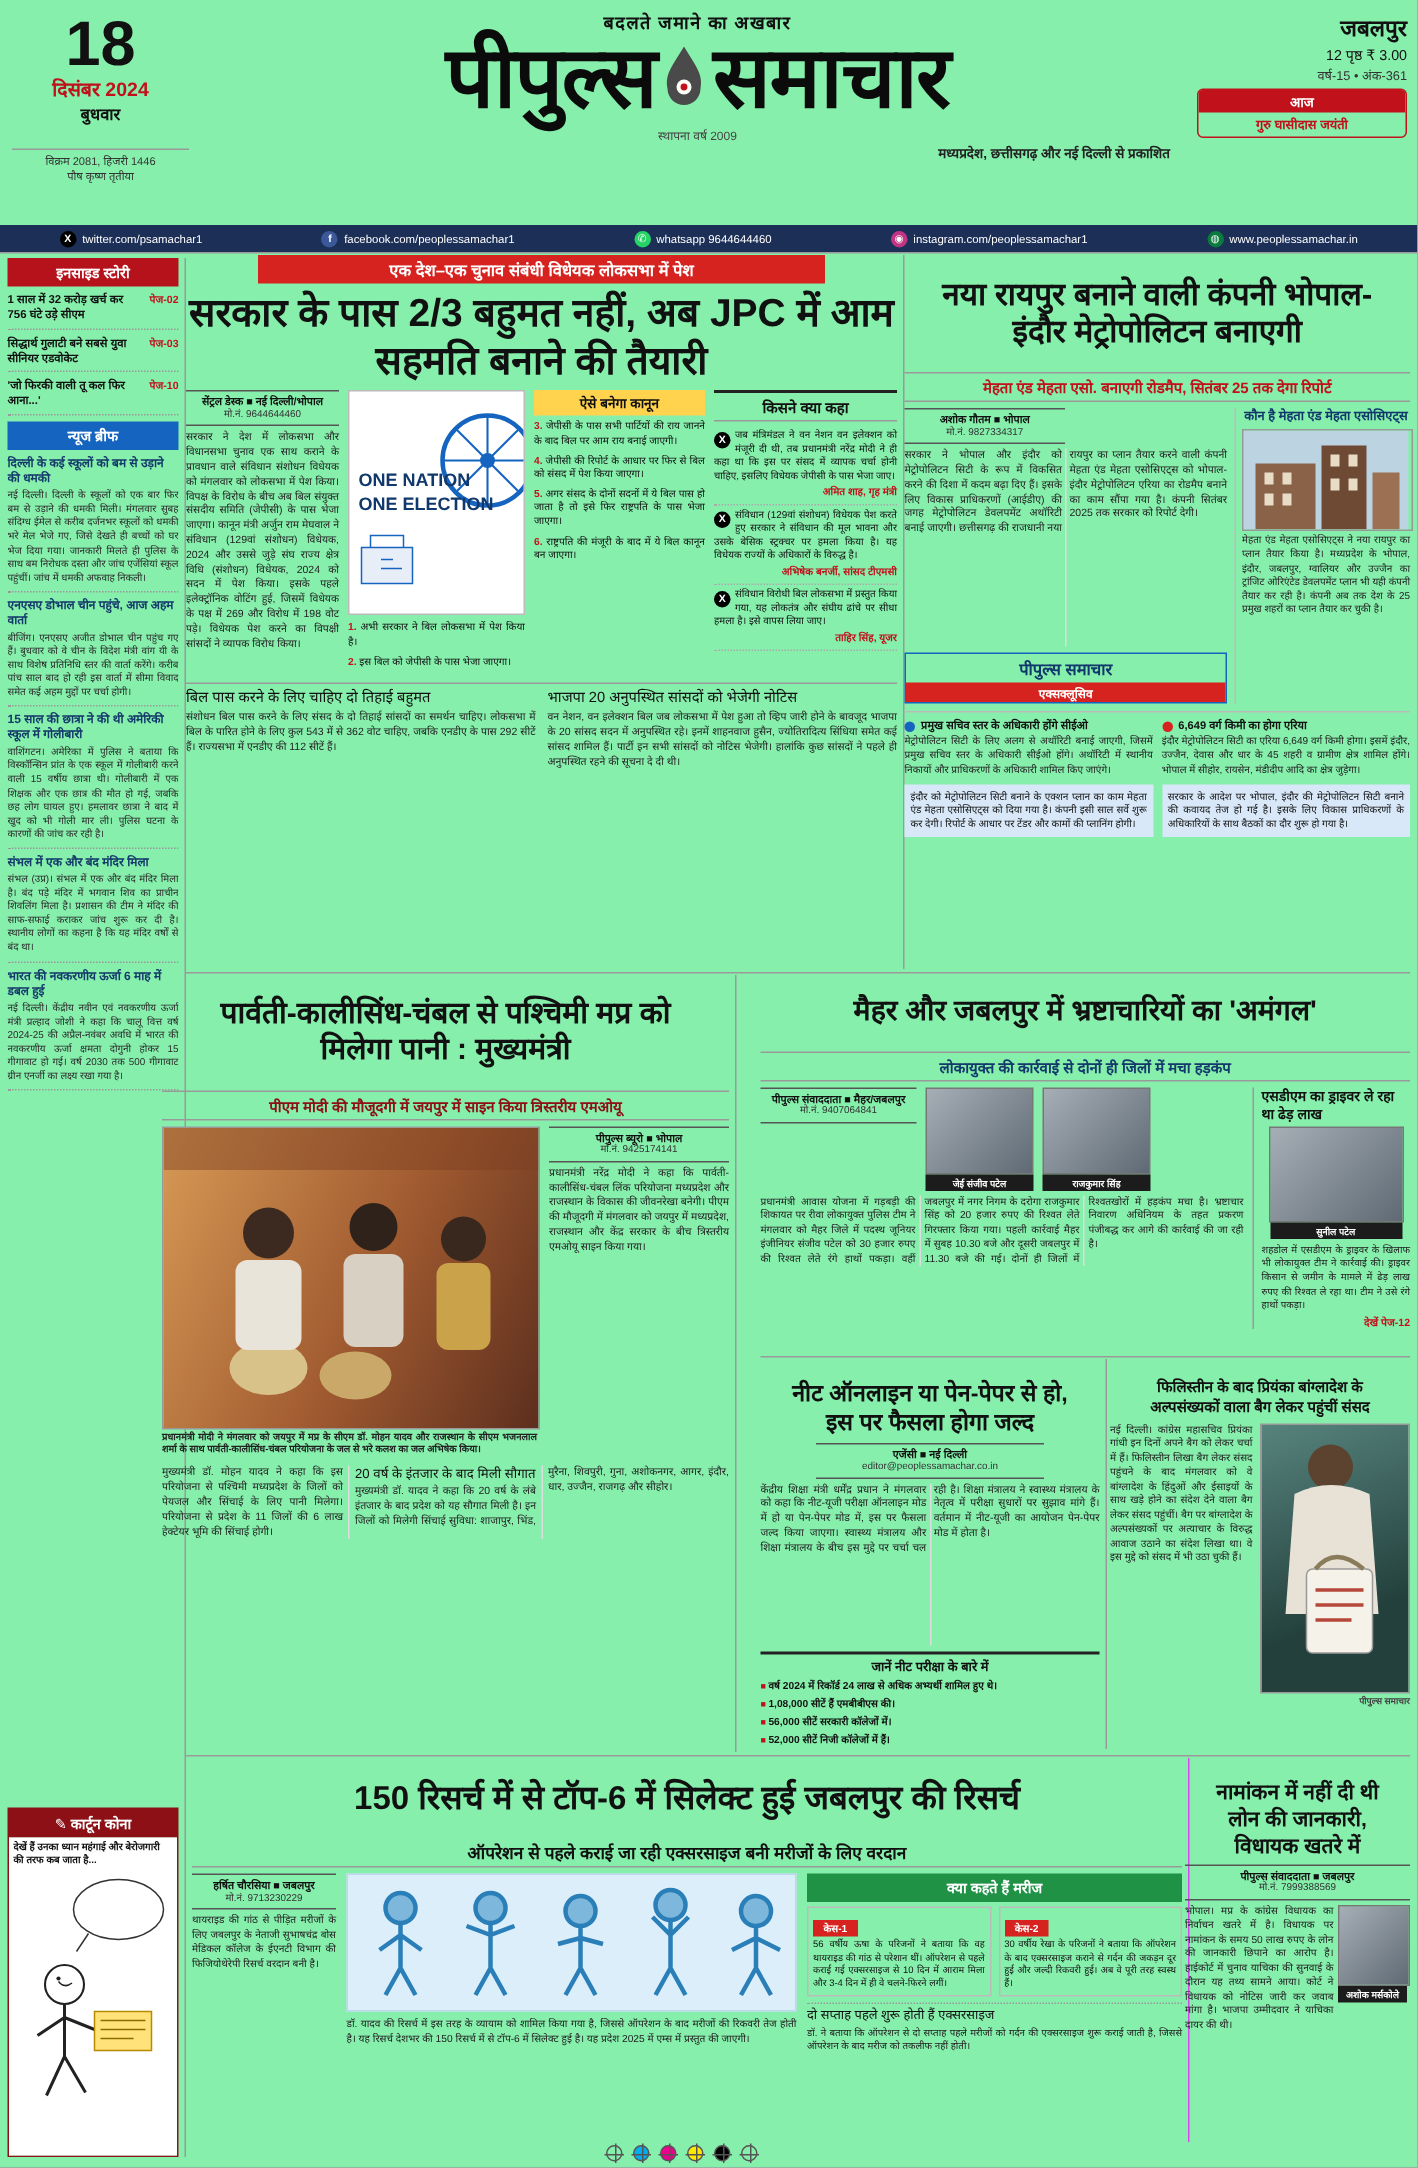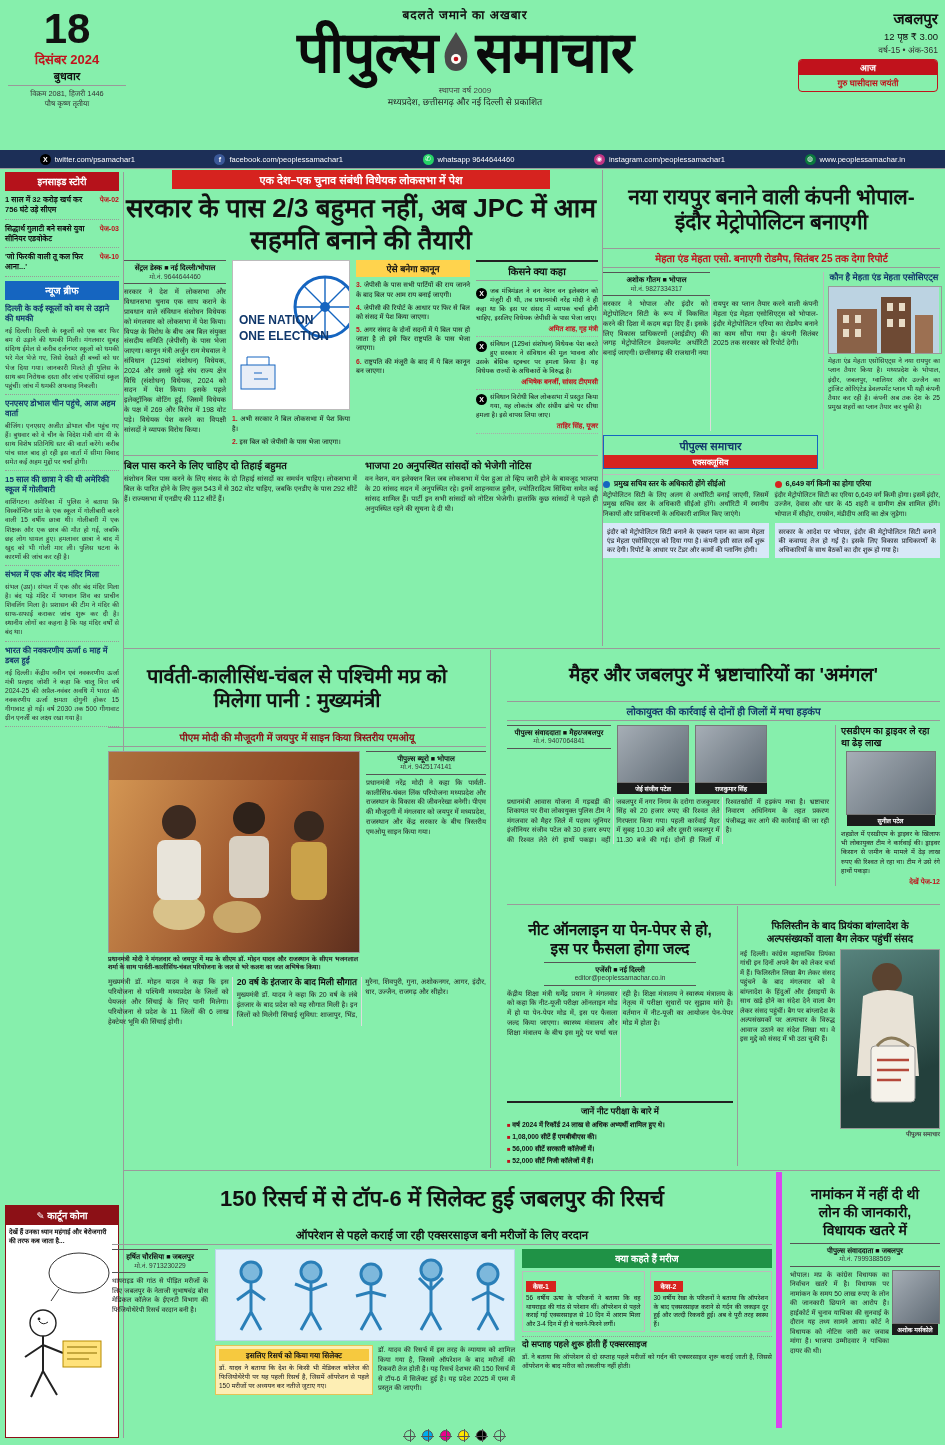--- a/index.html
+++ b/index.html
@@ -14,28 +14,28 @@
   .mug{background:linear-gradient(135deg,#a6aeb6,#5f6a74);border:1px solid #777;}
   .muglabel{font-size:6.2px;font-weight:bold;text-align:center;background:#1c1c1c;color:#fff;padding:1px 0;}
   .photo{border:1px solid #999;position:relative;overflow:hidden;}
   .caption{font-size:6.4px;font-weight:bold;line-height:1.3;color:#222;padding:2px 0;text-align:justify;}
   .hline{position:absolute;background:#9a9a9a;height:1px;}
 
   
   .datebox{left:8px;top:8px;width:118px;text-align:center;}
   .d-day{font-size:42px;font-weight:900;line-height:1;}
   .d-month{font-size:13px;font-weight:bold;color:#c1121c;}
-  .d-week{font-size:11px;font-weight:bold;border-bottom:1px solid #999;padding-bottom:2px;margin-bottom:2px;}
+  .d-week{font-size:11px;font-weight:bold;border-bottom:1px solid #999;padding-bottom:16px;margin-bottom:2px;}
   .d-small{font-size:7.4px;color:#333;}
   .mast{left:150px;top:6px;width:630px;text-align:center;}
   .tagline{font-size:12px;font-weight:bold;letter-spacing:1px;}
   .mast-title{font-size:57px;font-weight:900;letter-spacing:-1px;line-height:1.05;color:#0b0b0b;
               display:flex;align-items:center;justify-content:center;gap:6px;}
   .mast-sub1{font-size:8px;color:#444;margin-top:1px;}
-  .mast-sub2{font-size:9px;font-weight:normal;color:#222;}
+  .mast-sub2{font-size:9px;font-weight:bold;color:#222;text-align:right;}
   .infobox{left:798px;top:8px;width:140px;text-align:right;}
   .ed{font-size:15px;font-weight:900;}
   .pp{font-size:9.5px;margin-top:2px;}
   .vi{font-size:8.5px;color:#333;margin-top:1px;}
   .today{border:1.5px solid #c1121c;border-radius:4px;margin-top:4px;overflow:hidden;text-align:center;}
   .today .t1{background:#c1121c;color:#fff;font-weight:bold;font-size:9px;padding:1px 0;}
   .today .t2{color:#c1121c;font-weight:bold;font-size:8.6px;padding:2px 2px;}
   .socialbar{left:0;top:150px;width:945px;height:18px;background:#1c2f57;display:flex;
              align-items:center;justify-content:space-around;color:#fff;font-size:7.6px;}
   .seg{display:flex;align-items:center;gap:4px;}
@@ -72,21 +72,21 @@
   .step{font-size:6.8px;line-height:1.35;text-align:justify;margin-bottom:4px;}
   .step::before{counter-increment:st;content:counter(st) ". ";color:#c1121c;font-weight:900;}
   .qhead{font-weight:900;font-size:10px;text-align:center;border-top:2px solid #222;border-bottom:1px solid #999;
          padding:2px 0;margin-bottom:3px;}
   .quote{border-bottom:1px dotted #aaa;padding:3px 0;font-size:6.6px;line-height:1.35;text-align:justify;}
   .qx{float:left;width:11px;height:11px;background:#000;color:#fff;border-radius:50%;font-size:7px;
       font-weight:bold;display:flex;align-items:center;justify-content:center;margin:1px 3px 1px 0;}
   .qs{display:block;text-align:right;color:#c1121c;font-weight:bold;font-size:6.8px;margin-top:1px;}
   .lead-bottom{display:flex;gap:8px;border-top:1px solid #999;margin-top:5px;padding-top:4px;}
   .lb{flex:1;}
-  .subt{font-weight:700;font-size:9.8px;line-height:1.25;margin-bottom:2px;}
+  .subt{font-weight:400;font-size:9.8px;line-height:1.25;margin-bottom:2px;}
 
   
   .metro{left:603px;top:170px;width:337px;height:476px;}
   .metro h2{font-size:21px;font-weight:900;text-align:center;line-height:1.2;}
   .m-sub{color:#c1121c;font-weight:bold;font-size:10px;text-align:center;border-top:1px solid #999;
          border-bottom:1px solid #999;padding:2px 0;margin:4px 0;}
   .metro-grid{display:flex;gap:5px;}
   .m-left{width:219px;} .m-who{flex:1;border-left:1px solid #bbb;padding-left:4px;}
   .m-body{column-count:2;column-gap:5px;column-rule:1px solid #ddd;}
   .exclusive{border:1.5px solid #1565c0;text-align:center;margin-top:4px;}
@@ -130,21 +130,21 @@
   .facts-t{font-weight:900;font-size:8.6px;text-align:center;margin-bottom:3px;}
   .fact{font-size:6.8px;font-weight:bold;line-height:1.35;margin-bottom:3px;}
   .fact::before{content:"■ ";color:#c1121c;font-size:6px;}
   .priyanka{left:740px;top:906px;width:200px;height:260px;}
   .priyanka h2{font-size:10px;font-weight:900;line-height:1.28;text-align:center;margin-bottom:3px;}
   .py-grid{display:flex;gap:5px;}
   .py-photo{width:98px;height:178px;background:linear-gradient(160deg,#57837d,#23403c 70%);}
   .credit{font-size:6px;font-weight:bold;text-align:right;color:#444;margin-top:1px;}
 
   
-  .research{left:112px;top:1172px;width:660px;height:256px;border-right:6px solid #d946ef;padding-right:4px;}
+  .research{left:128px;top:1172px;width:660px;height:256px;border-right:1px solid #d946ef;padding-right:4px;}
   .research h1{font-size:22px;font-weight:900;text-align:center;line-height:1.15;}
   .rs-sub{font-weight:bold;font-size:11.5px;text-align:center;border-bottom:1px solid #999;padding:2px 0;margin-bottom:4px;}
   .rs-grid{display:flex;gap:7px;}
   .rcol1{width:96px;} .rcol2{width:300px;} .rcol3{flex:1;}
   .illus{height:90px;background:#ddeefb;border:1px solid #bcd6ea;margin-bottom:4px;position:relative;}
   .rs-row{display:flex;gap:5px;}
   .ybox{width:150px;background:#fdeeb4;border:1px solid #e3c455;padding:3px;}
   .ybox-t{background:#f6c93f;font-weight:bold;font-size:7.4px;text-align:center;padding:1px 0;margin-bottom:2px;}
   .cases{display:flex;gap:5px;margin-top:3px;}
   .case{flex:1;border:1px solid #bbb;padding:3px;}
@@ -545,24 +545,20 @@
               <circle cx="155" cy="24" r="10" fill="#7db8dc"></circle>
                 <path d="M155 34 v28 M155 42 l-15 4 M155 42 l15 4 M155 62 l-10 18 M155 62 l10 18"></path>
               <circle cx="215" cy="20" r="10" fill="#7db8dc"></circle>
                 <path d="M215 30 v32 M215 40 l-12 -12 M215 40 l12 -12 M215 62 l-10 18 M215 62 l10 18"></path>
               <circle cx="272" cy="24" r="10" fill="#7db8dc"></circle>
                 <path d="M272 34 v28 M272 42 l-16 8 M272 42 l16 8 M272 62 l-10 18 M272 62 l10 18"></path>
             </g>
           </svg>
         </div>
         <div class="rs-row">
-          <div class="ybox">
-            <div class="ybox-t">इसलिए रिसर्च को किया गया सिलेक्ट</div>
-            <div class="bodytxt" style="font-size:6.5px;">डॉ. यादव ने बताया कि देश के किसी भी मेडिकल कॉलेज की फिजियोथेरेपी पर यह पहली रिसर्च है, जिसमें ऑपरेशन से पहले 150 मरीजों पर अध्ययन कर नतीजे जुटाए गए।</div>
-          </div>
           <div style="flex:1;">
             <div class="bodytxt" style="font-size:6.8px;">डॉ. यादव की रिसर्च में इस तरह के व्यायाम को शामिल किया गया है, जिससे ऑपरेशन के बाद मरीजों की रिकवरी तेज होती है। यह रिसर्च देशभर की 150 रिसर्च में से टॉप-6 में सिलेक्ट हुई है। यह प्रदेश 2025 में एम्स में प्रस्तुत की जाएगी।</div>
           </div>
         </div>
       </div>
       <div class="rcol3">
         <div class="sechead green">क्या कहते हैं मरीज</div>
         <div class="cases">
           <div class="case">
             <span class="badge">केस-1</span>

